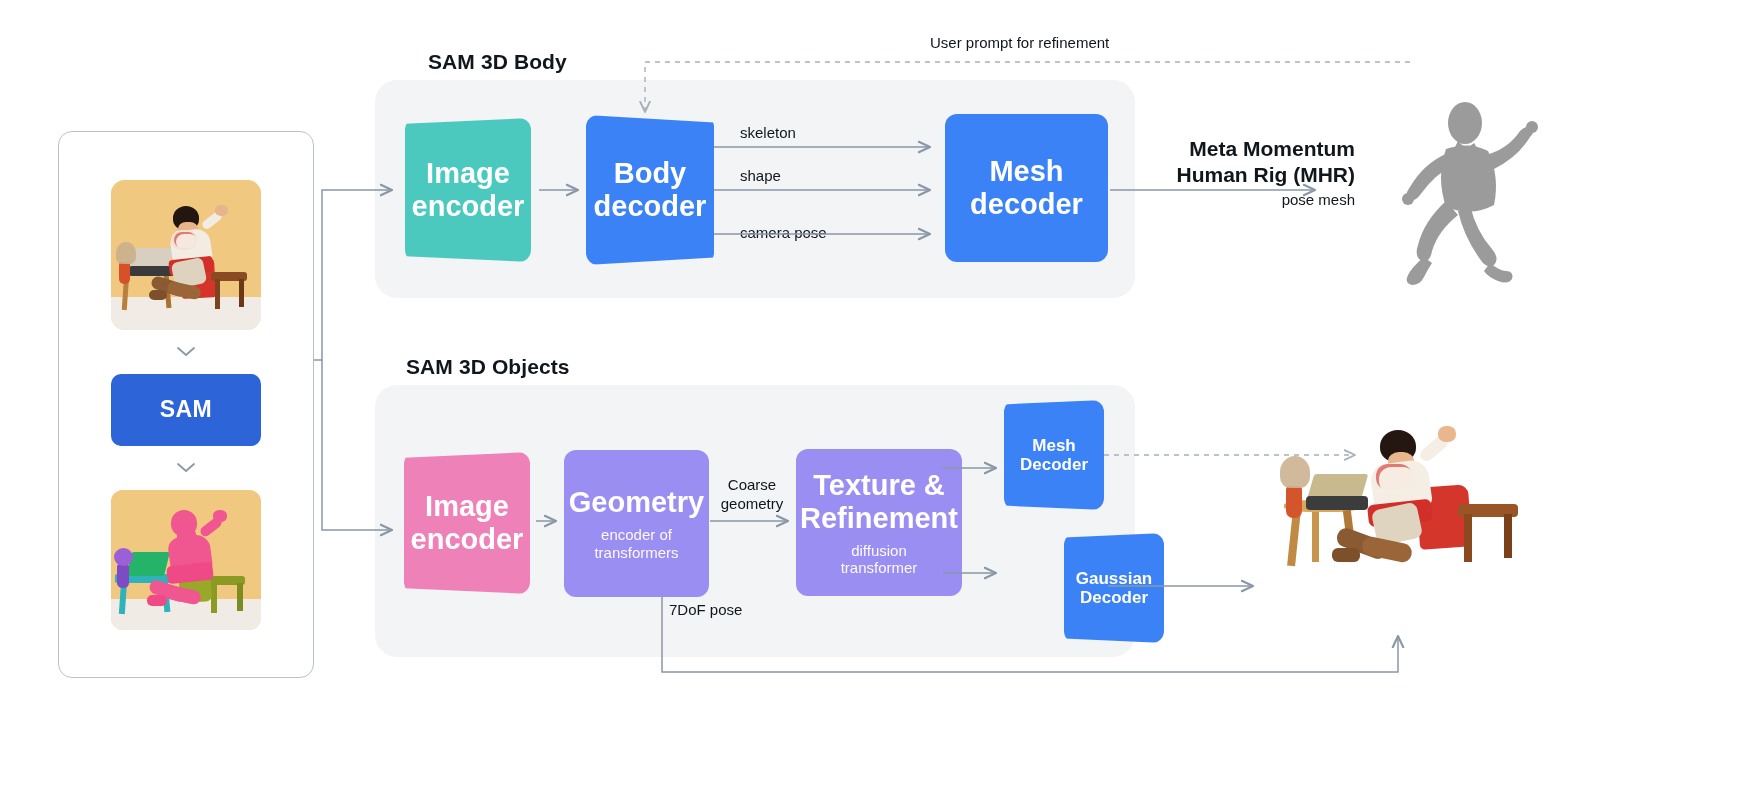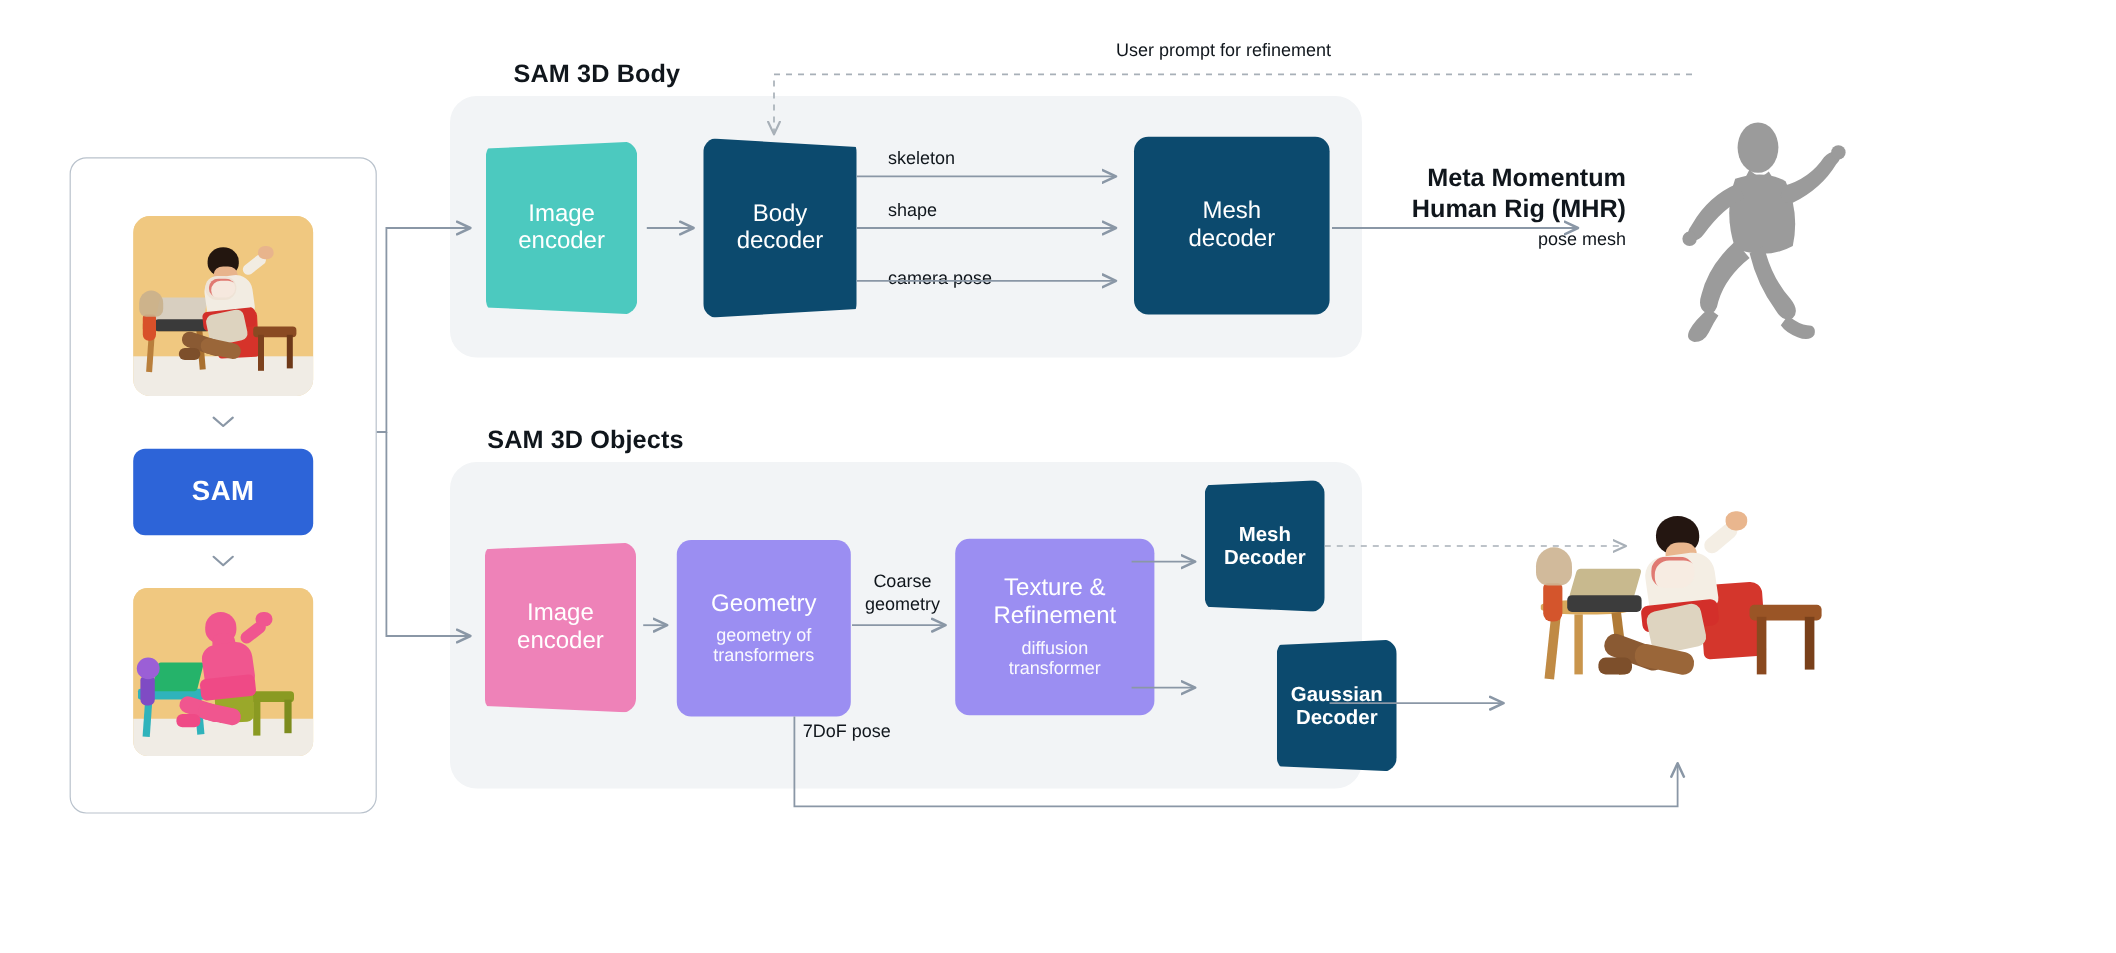--- a/index.html
+++ b/index.html
@@ -53,36 +53,36 @@
     background: #f2f4f6; border-radius: 22px;
   }
 
   
   .blk {
     display: flex; flex-direction: column;
     align-items: center; justify-content: center;
     color: #ffffff; text-align: center;
     line-height: 1.14;
   }
-  .blk .t1 { font-size: 20px; font-weight: normal; }
+  .blk .t1 { font-size: 29px; font-weight: bold; }
   .blk .t2 { font-size: 15px; font-weight: normal; margin-top: 7px; opacity: .95; }
   .blk.small .t1 { font-size: 17px; font-weight: bold; }
 
   .trap-l {                 
     border-radius: 12px;
     clip-path: polygon(0% 4%, 100% 0%, 100% 100%, 0% 96%);
   }
   .trap-r {                 
     border-radius: 12px;
     clip-path: polygon(0% 0%, 100% 5%, 100% 95%, 0% 100%);
   }
   .rect { border-radius: 12px; }
 
   .c-teal   { background: #4cc9bf; }
-  .c-slate  { background: #0c4a6e; }
+  .c-slate  { background: #3b82f6; }
   .c-pink   { background: #ee82b8; }
   .c-purple { background: #9b8ef2; }
 
   
   svg.overlay { position: absolute; left: 0; top: 0; width: 1763px; height: 794px; pointer-events: none; }
 
   
   .edge-lbl {
     font-size: 15px; color: #10161c; white-space: nowrap;
   }
@@ -242,21 +242,21 @@
 
   <div class="abs panel" style="left:375px; top:385px; width:760px; height:272px;"></div>
 
   <div class="abs blk trap-l c-pink" style="left:404px; top:452px; width:126px; height:142px;">
     <div class="t1">Image</div>
     <div class="t1">encoder</div>
   </div>
 
   <div class="abs blk rect c-purple" style="left:564px; top:450px; width:145px; height:147px;">
     <div class="t1">Geometry</div>
-    <div class="t2">geometry of</div>
+    <div class="t2">encoder of</div>
     <div class="t2" style="margin-top:0">transformers</div>
   </div>
 
   <div class="abs blk rect c-purple" style="left:796px; top:449px; width:166px; height:147px;justify-content:center;">
     <div class="t1">Texture &amp;</div>
     <div class="t1">Refinement</div>
     <div class="t2">diffusion</div>
     <div class="t2" style="margin-top:0">transformer</div>
   </div>
 

